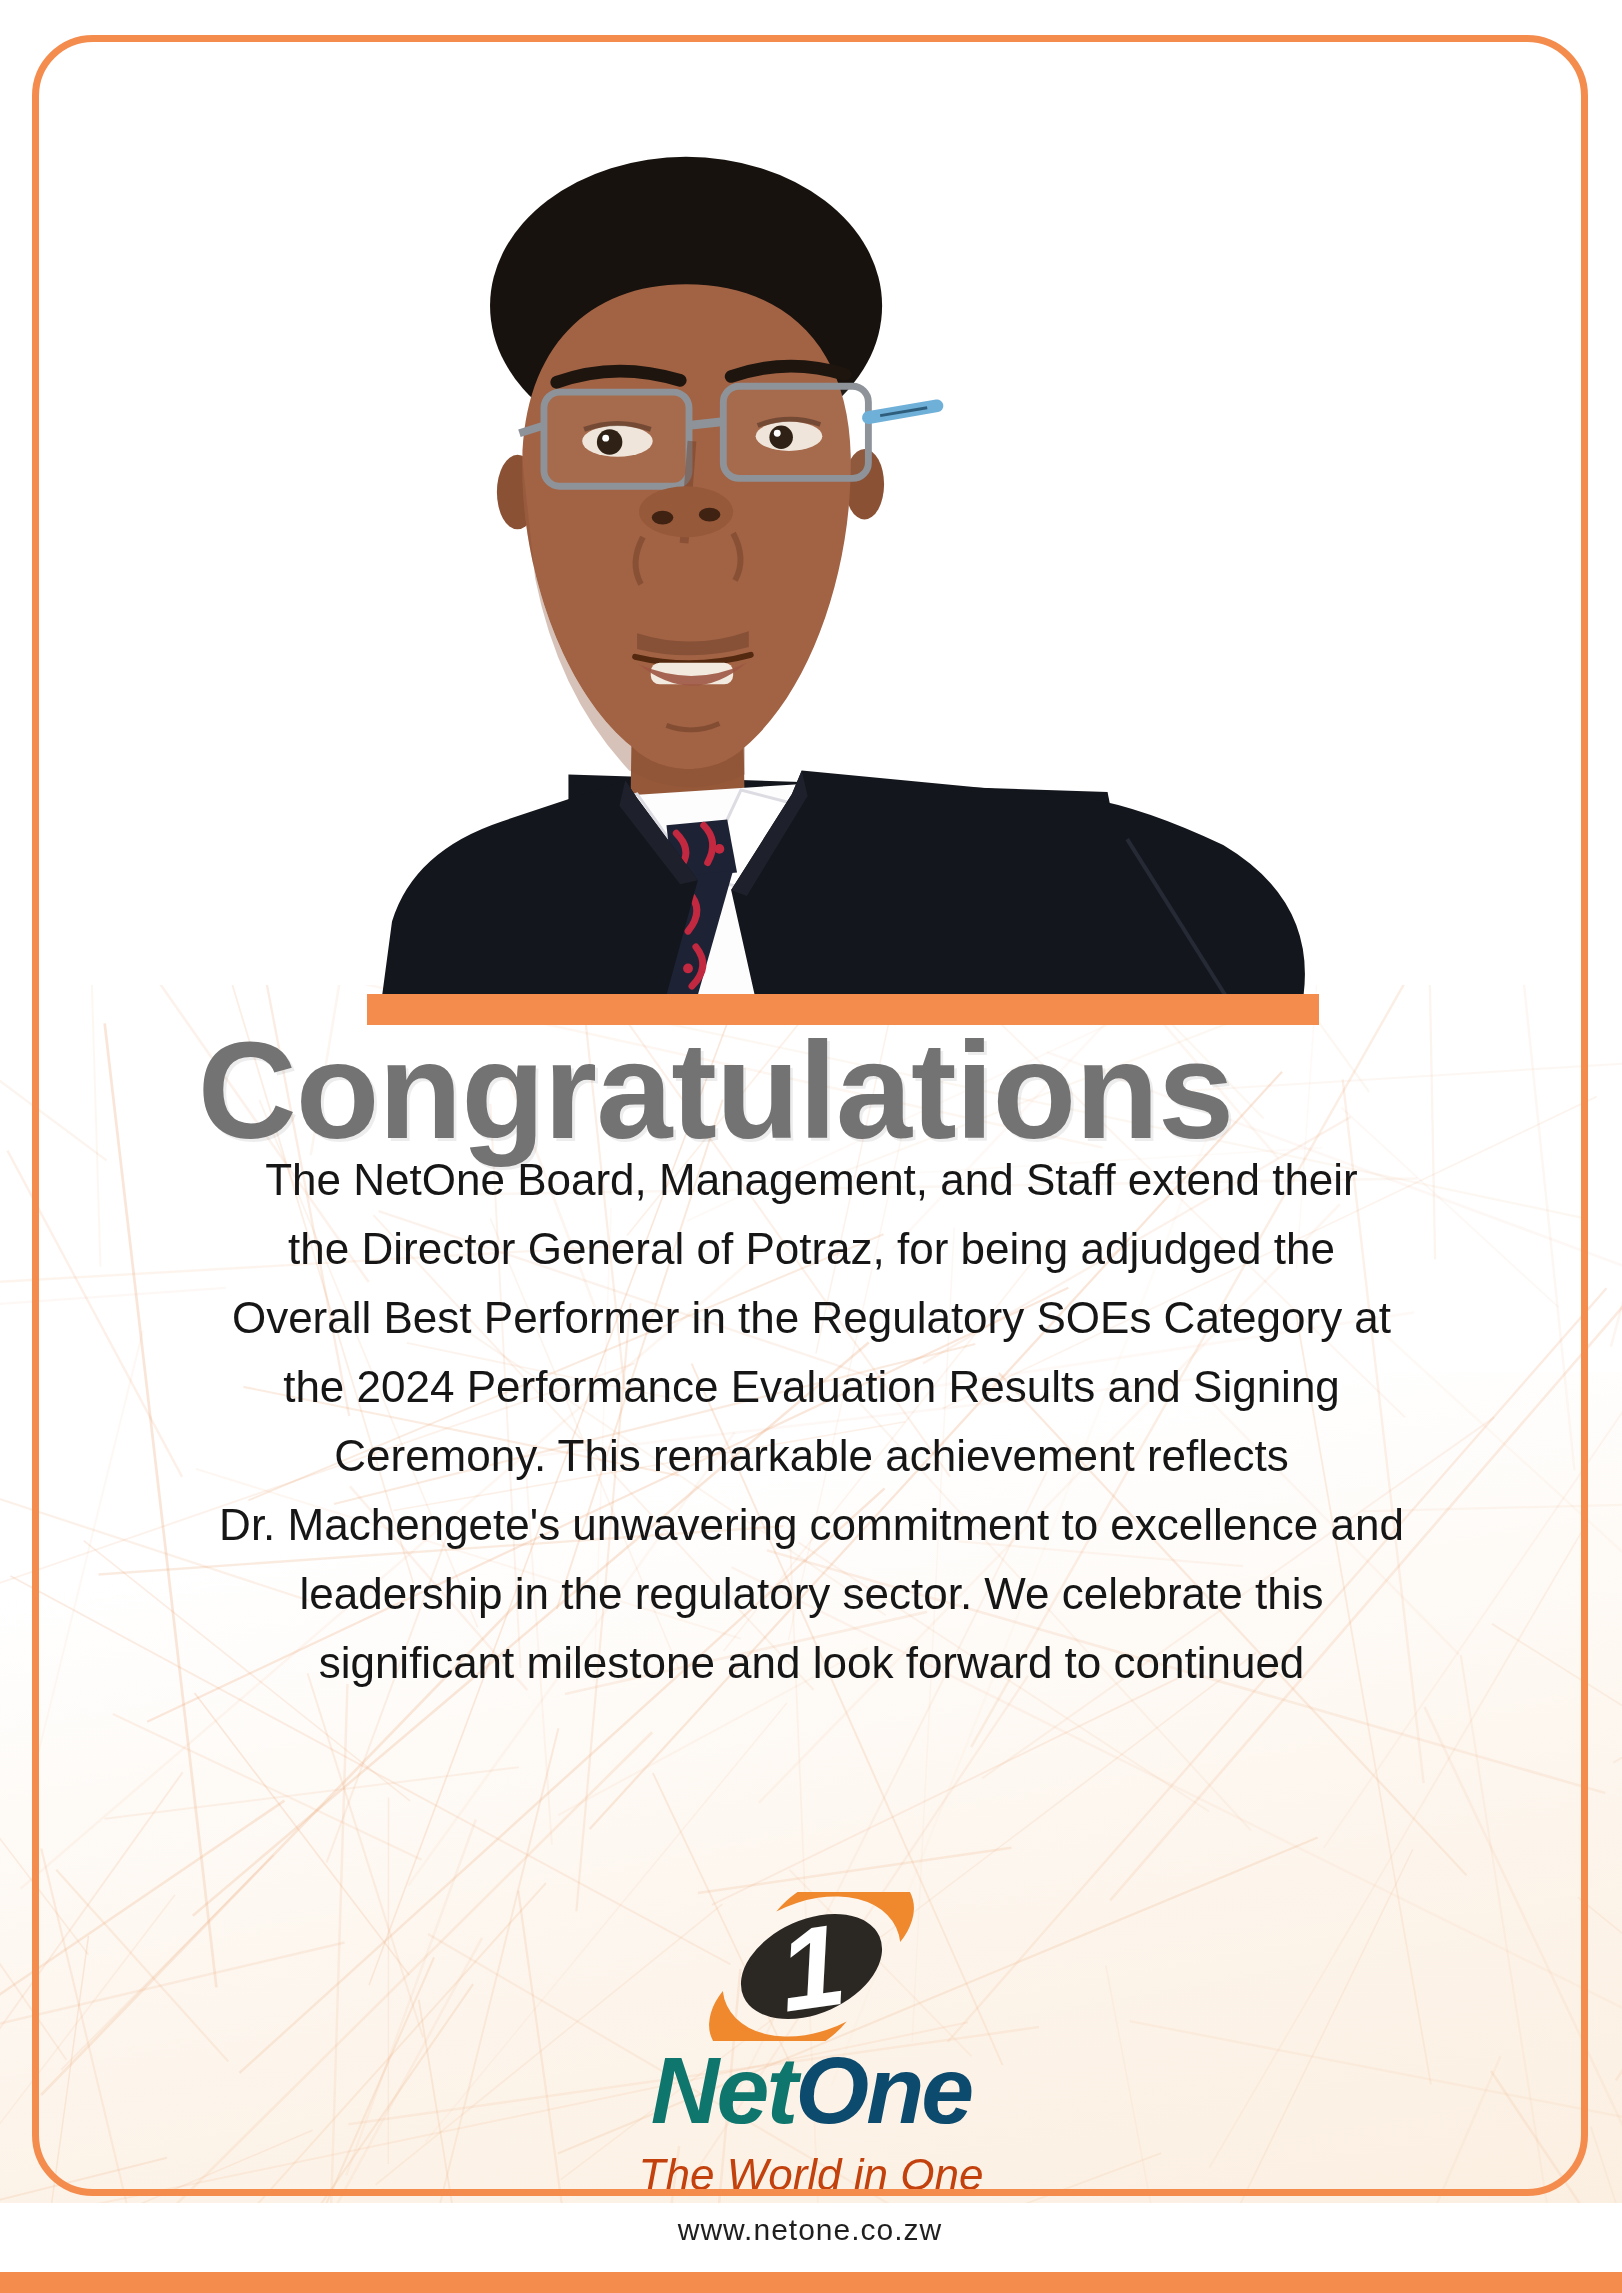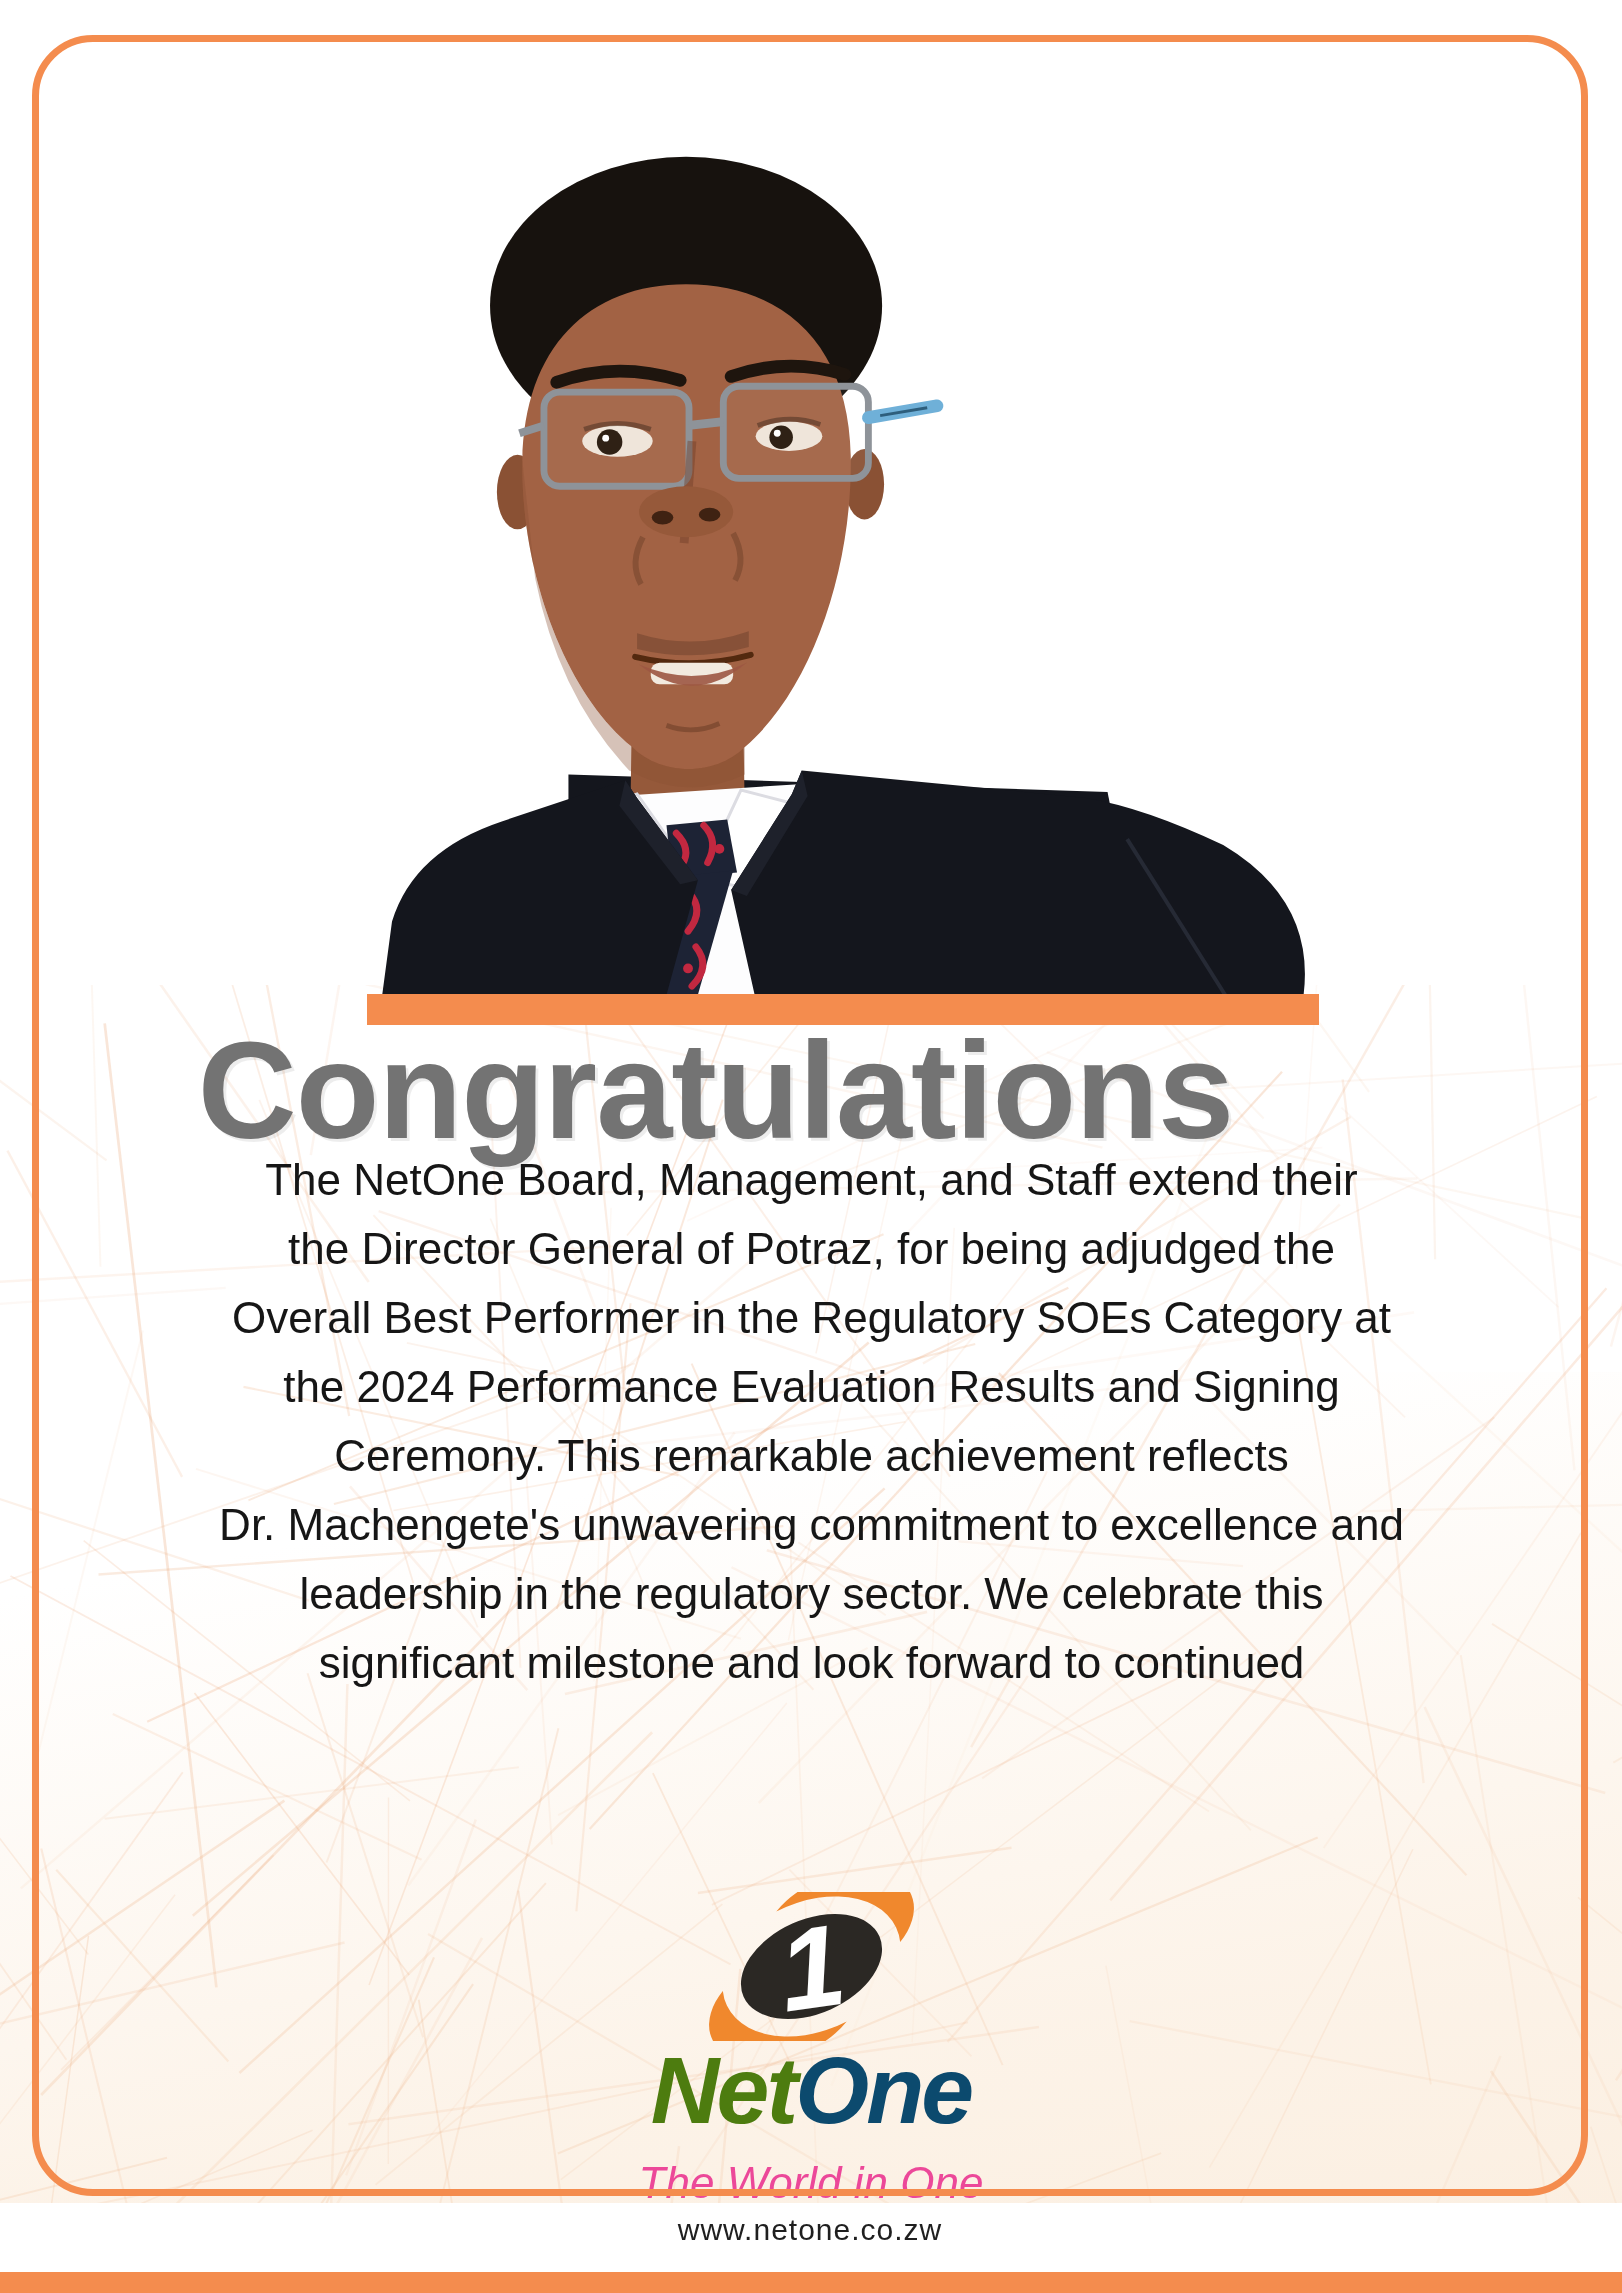--- a/index.html
+++ b/index.html
@@ -21,23 +21,23 @@
         font-size:137px;line-height:137px;font-weight:bold;letter-spacing:-1px;color:#737373;
         text-shadow:2.9px 2.9px 0 rgba(0,0,0,0.07);}
   
   #body-text{position:absolute;left:59px;top:1145px;width:1505px;z-index:4;text-align:center;
         font-size:44px;line-height:69px;color:#161616;}
   #body-text .b{font-weight:bold;}
   
   #logo{position:absolute;left:0;top:1892px;width:1622px;z-index:4;text-align:center;}
   #logo-mark{display:block;margin:0 auto;width:225px;height:149px;}
   #logo-word{font-size:95px;line-height:98px;font-weight:bold;font-style:italic;letter-spacing:-2.9px;}
-  #logo-word .net{color:#4d7c0f;}
+  #logo-word .net{color:#0f766e;}
   #logo-word .one{color:#0c4a6e;}
-  #logo-tagline{font-size:44px;line-height:51px;font-style:italic;color:#ec4899;letter-spacing:0px;margin-top:18px;}
+  #logo-tagline{font-size:44px;line-height:51px;font-style:italic;color:#c2410c;letter-spacing:0px;margin-top:10px;}
   
   #footer-url{position:absolute;left:0;top:2213px;width:1620px;text-align:center;z-index:4;
         font-size:30px;color:#1f1f1f;letter-spacing:1px;}
   #bottom-bar{position:absolute;left:0;top:2272px;width:1622px;height:21.6px;z-index:5;}
 </style>
 </head>
 <body>
 
 <div id="page">
 

